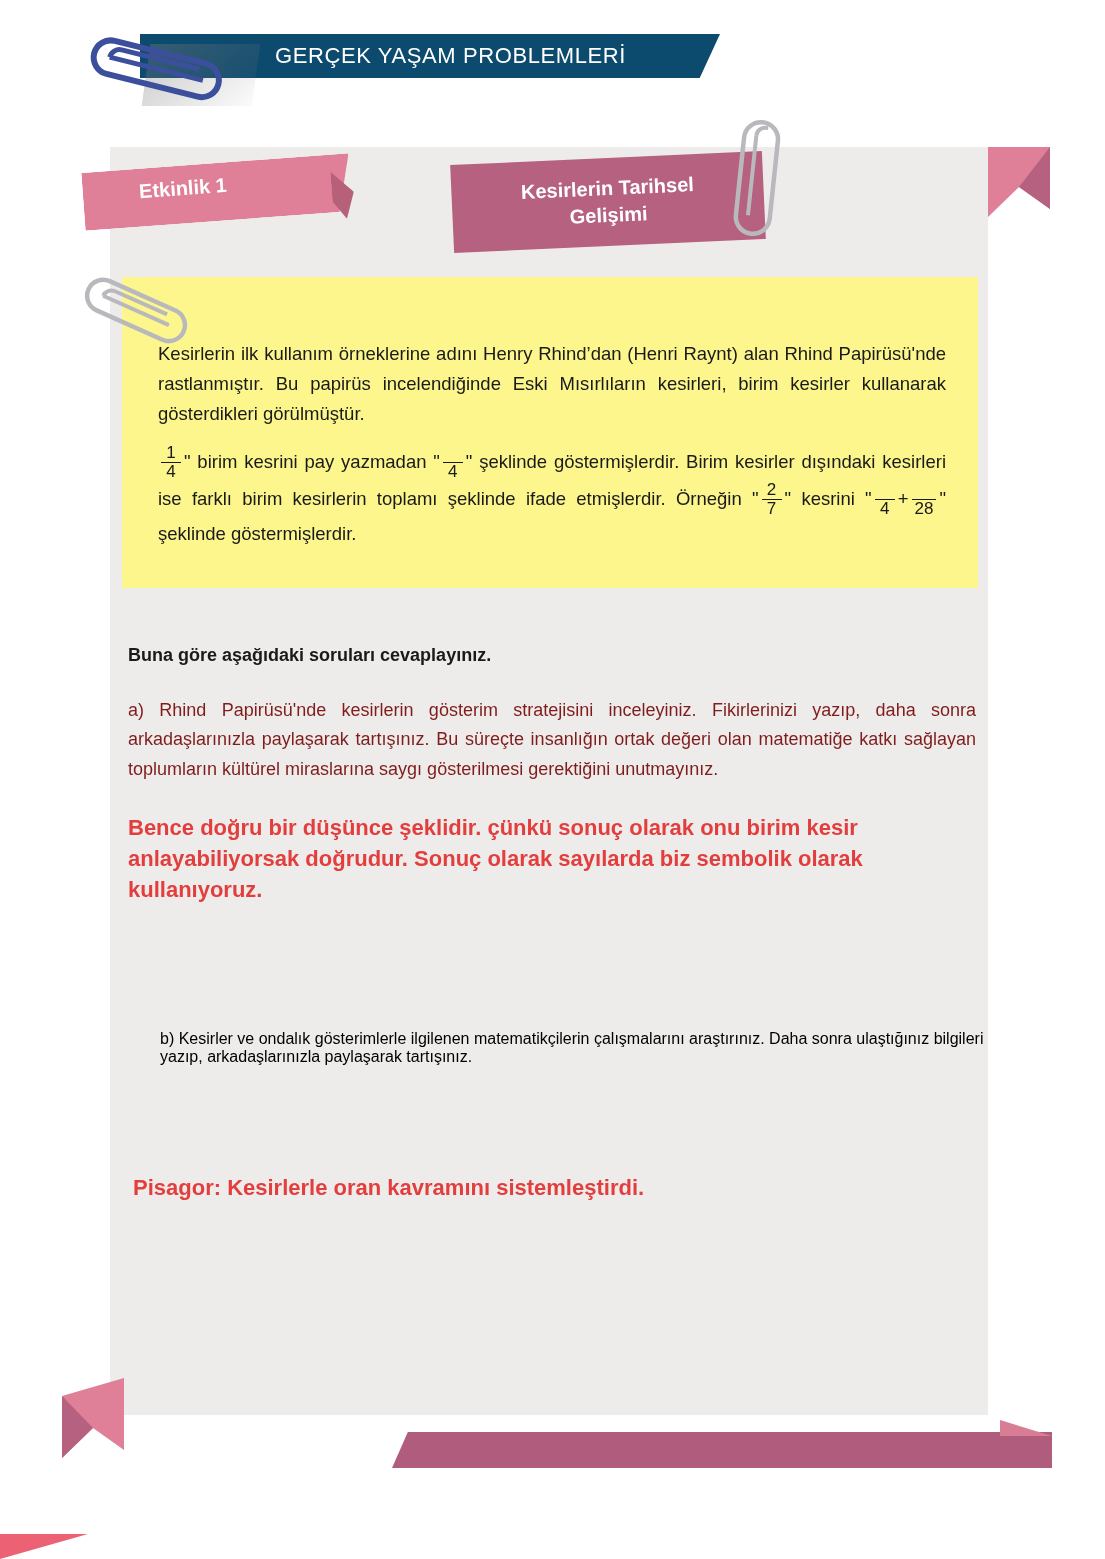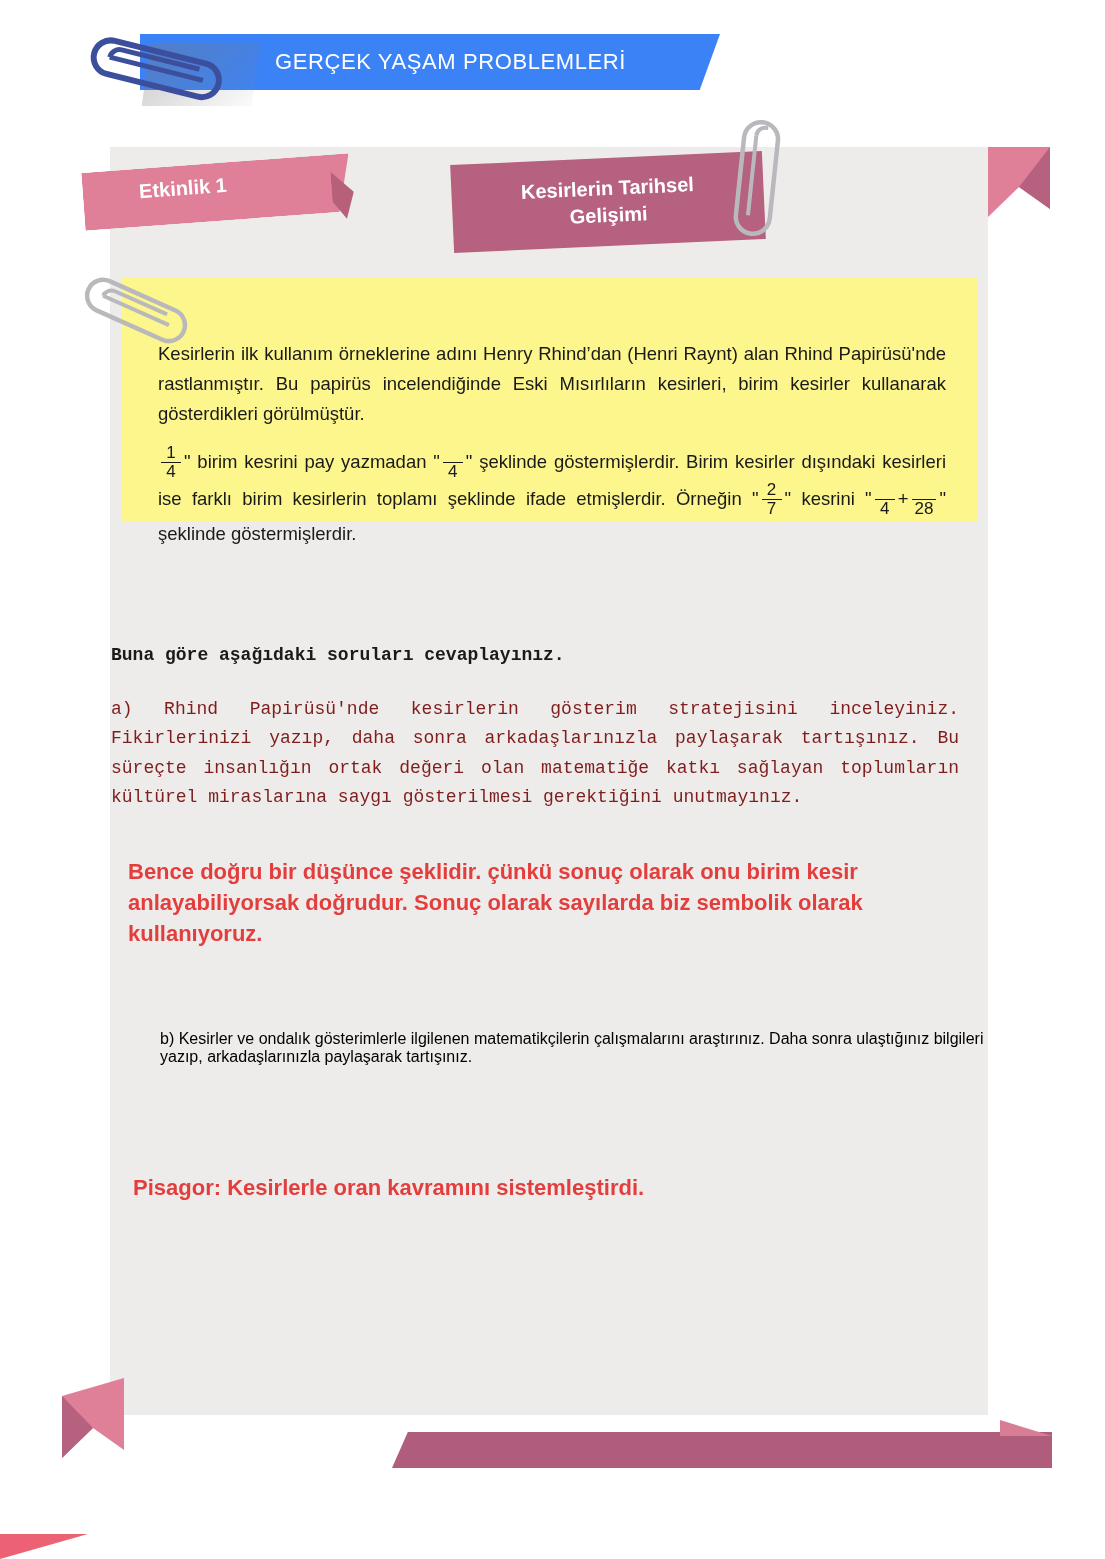--- a/index.html
+++ b/index.html
@@ -14,22 +14,22 @@
     overflow: hidden;
     font-family: "Liberation Sans", sans-serif;
   }
 
   
   .header-banner {
     position: absolute;
     left: 140px;
     top: 34px;
     width: 580px;
-    height: 56px;
-    background: #3b82f6;
+    height: 44px;
+    background: #0c4a6e;
     clip-path: polygon(0 0, 100% 0, 96.5% 100%, 0 100%);
     display: flex;
     align-items: center;
   }
   .header-banner-title {
     color: #ffffff;
     font-size: 22px;
     letter-spacing: 0.6px;
     margin-left: 135px;
     white-space: nowrap;
@@ -165,21 +165,21 @@
     text-align: center;
     transform: rotate(-2.6deg);
   }
 
   
   .yellow-box {
     position: absolute;
     left: 122px;
     top: 277px;
     width: 856px;
-    height: 245px;
+    height: 311px;
     background: #fcf68c;
     z-index: 4;
     box-sizing: border-box;
     padding: 62px 32px 0 36px;
   }
   .yellow-box p {
     margin: 0 0 16px 0;
     font-size: 18.5px;
     line-height: 1.62;
     color: #1a1a1a;
@@ -210,25 +210,24 @@
     padding: 0 3px;
     border-top: 1.6px solid #1a1a1a;
     min-width: 14px;
     text-align: center;
   }
   .frac.empty .num { visibility: hidden; }
 
   
   .content {
     position: absolute;
-    left: 111px;
+    left: 128px;
     top: 645px;
     width: 848px;
     z-index: 4;
-    font-family: Liberation Mono, monospace;
   }
   .content .q-head {
     font-size: 18px;
     font-weight: bold;
     color: #1a1a1a;
     margin: 0 0 30px 0;
   }
   .content .q-body {
     font-size: 18px;
     line-height: 1.63;
@@ -240,21 +239,21 @@
     color: #e33e3e;
     font-weight: bold;
     font-size: 22px;
     line-height: 1.42;
     font-stretch: condensed;
     margin: 0;
   }
   .answer-a {
     position: absolute;
     left: 128px;
-    top: 856px;
+    top: 812px;
     width: 860px;
     z-index: 4;
   }
   .q-b {
     position: absolute;
     left: 128px;
     top: 1014px;
     width: 848px;
     z-index: 4;
     margin-left: 32px;

